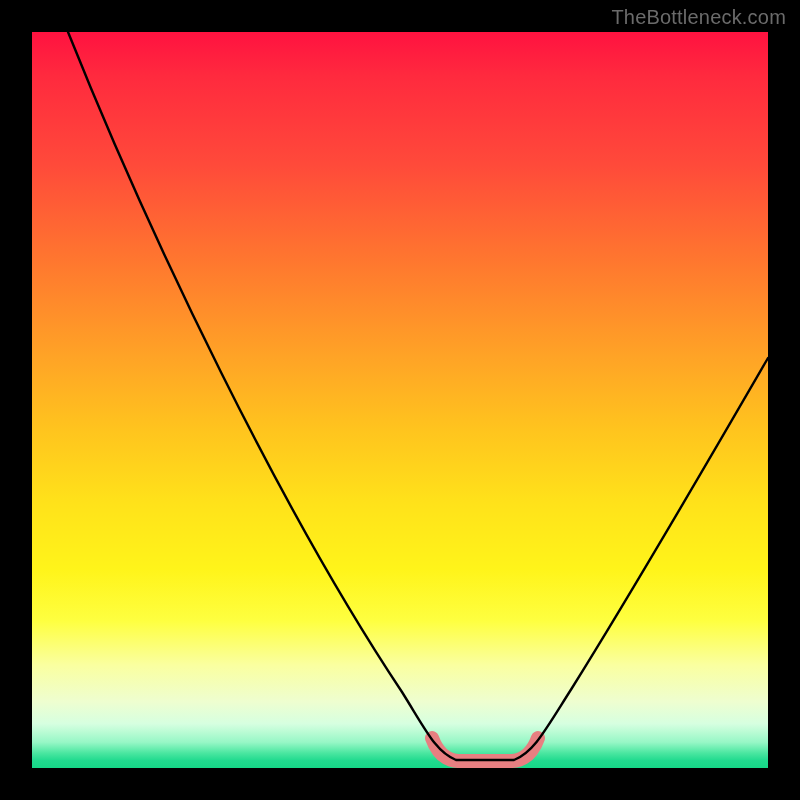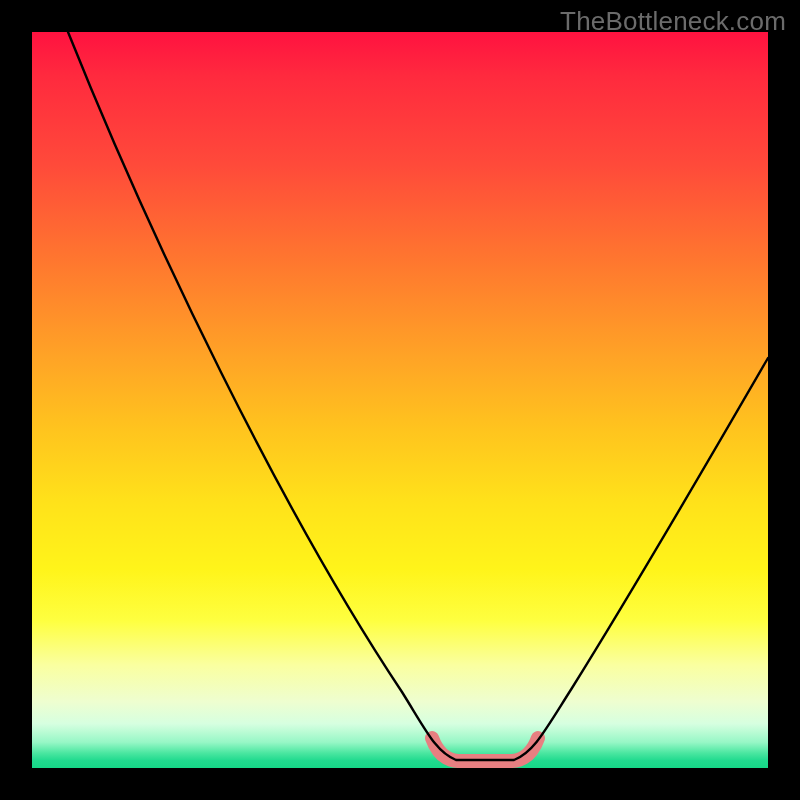--- a/index.html
+++ b/index.html
@@ -17,21 +17,21 @@
     top: 0;
     width: 800px;
     height: 800px;
     background: #000;
   }
   .watermark {
     position: absolute;
     top: 6px;
     right: 14px;
     color: #6b6b6b;
-    font-size: 26px;
+    font-size: 20px;
     font-weight: 500;
     letter-spacing: 0.2px;
     user-select: none;
   }
   .plot {
     position: absolute;
     left: 32px;
     top: 32px;
     width: 736px;
     height: 736px;

